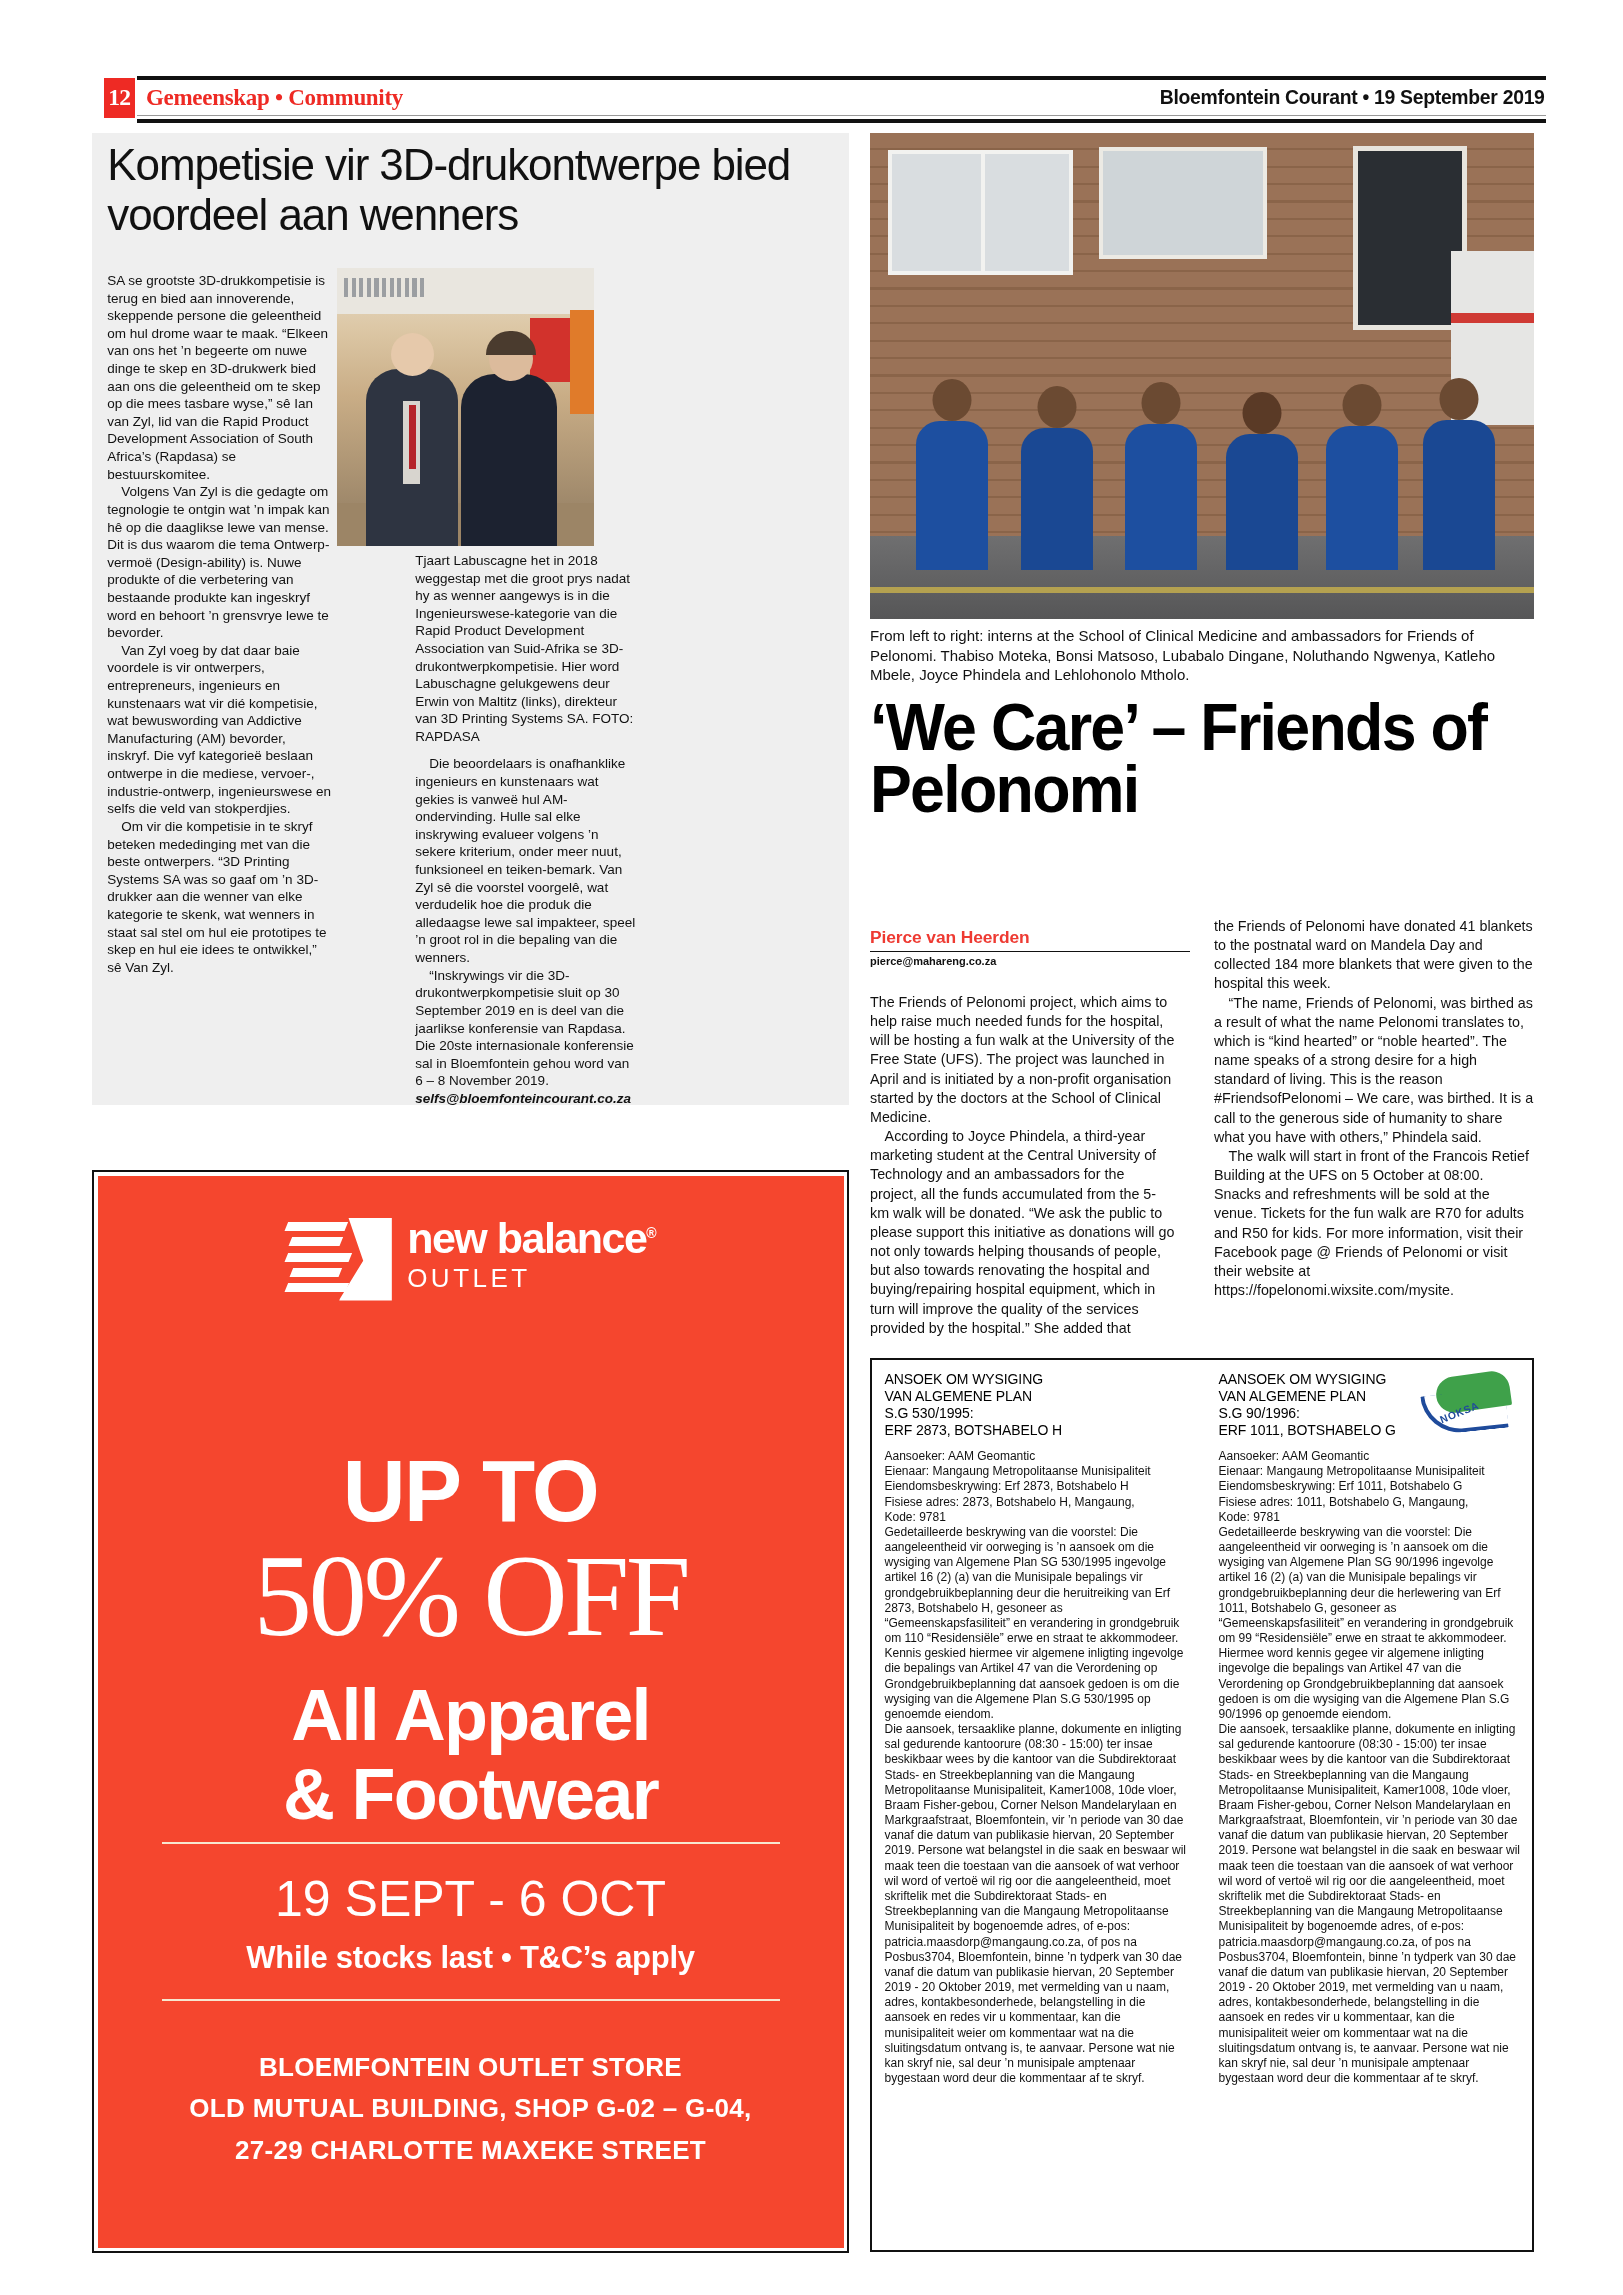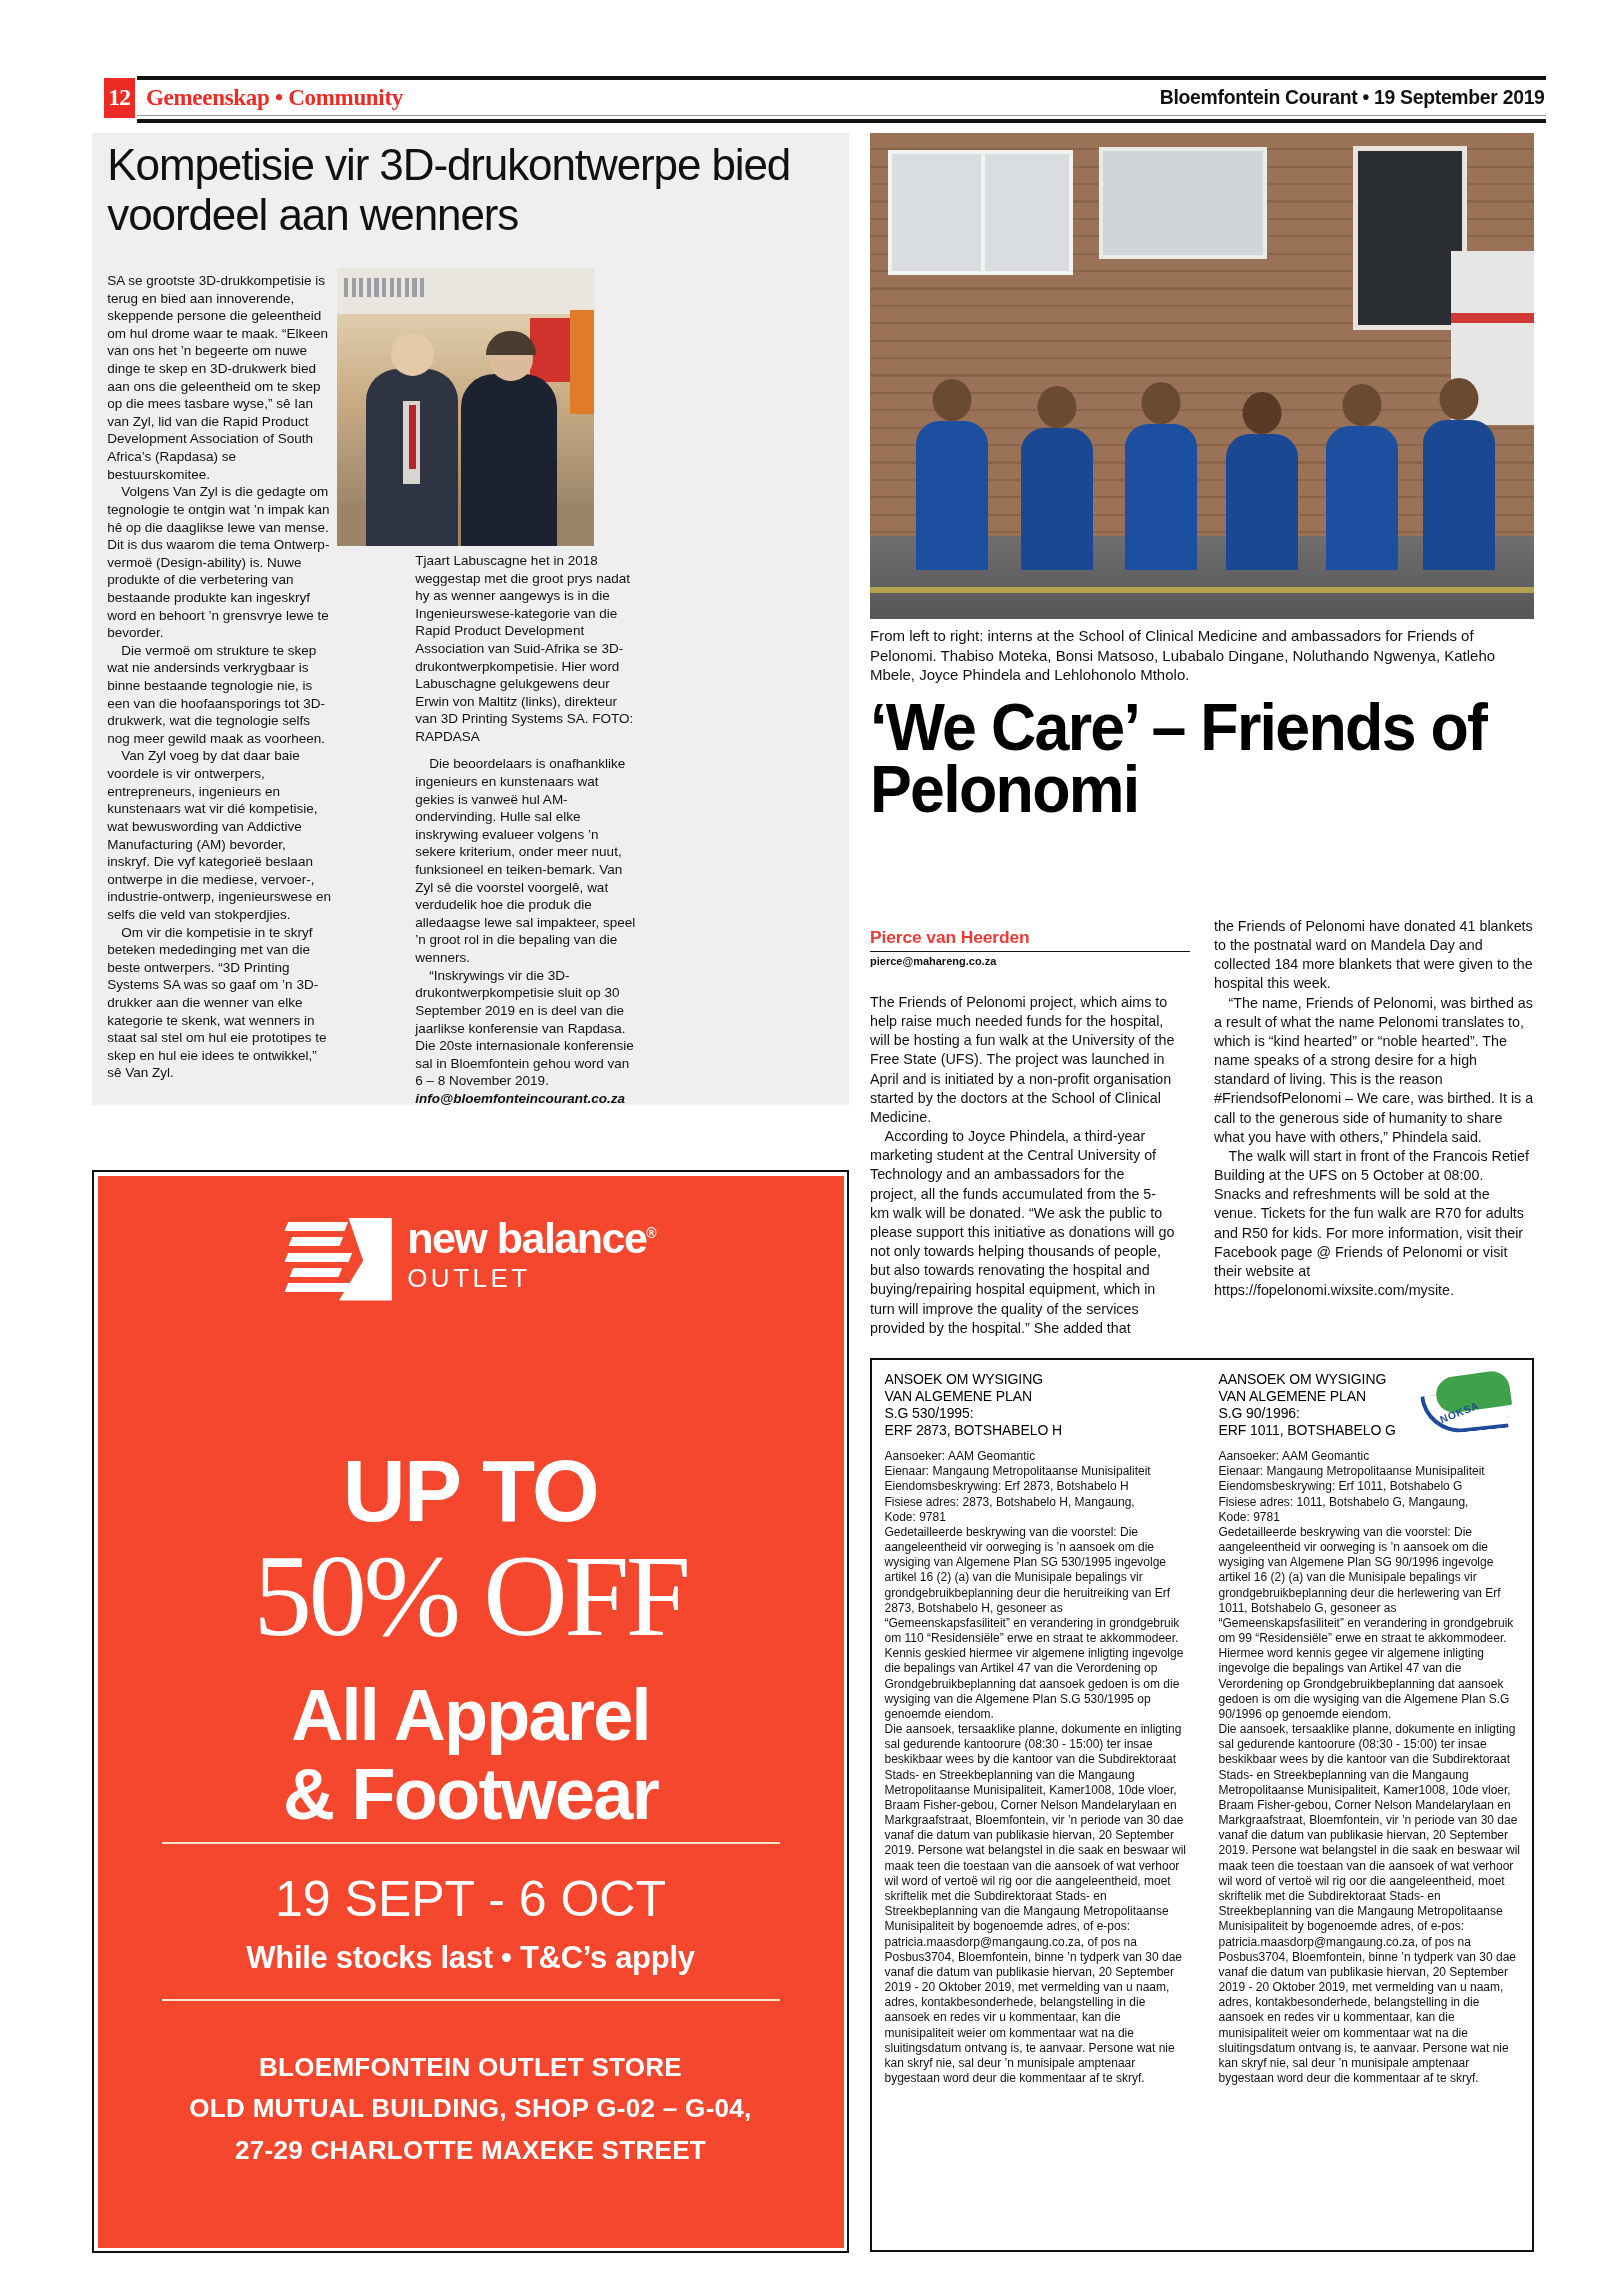--- a/index.html
+++ b/index.html
@@ -165,30 +165,29 @@
     <div class="mh-rule-bot"></div>
   </div>
 
   <div class="artA">
     <div class="artA-head">Kompetisie vir 3D-drukontwerpe bied voordeel aan wenners</div>
 
     <div class="artA-cols">
       <div class="colA1">
         <p class="lead">SA se grootste 3D-drukkompetisie is terug en bied aan innoverende, skeppende persone die geleentheid om hul drome waar te maak. “Elkeen van ons het ’n begeerte om nuwe dinge te skep en 3D-drukwerk bied aan ons die geleentheid om te skep op die mees tasbare wyse,” sê Ian van Zyl, lid van die Rapid Product Development Association of South Africa’s (Rapdasa) se bestuurskomitee.</p>
         <p class="ind">Volgens Van Zyl is die gedagte om tegnologie te ontgin wat ’n impak kan hê op die daaglikse lewe van mense. Dit is dus waarom die tema Ontwerp-vermoë (Design-ability) is. Nuwe produkte of die verbetering van bestaande produkte kan ingeskryf word en behoort ’n grensvrye lewe te bevorder.</p>
-        <p class="ind">Die vermoë om strukture te skep wat nie andersinds verkrygbaar is binne bestaande tegnologie nie, is een van die hoofaansporings tot 3D-drukwerk, wat die tegnologie selfs nog meer gewild maak as voorheen.</p>
         <p class="ind">Van Zyl voeg by dat daar baie voordele is vir ontwerpers, entrepreneurs, ingenieurs en kunstenaars wat vir dié kompetisie, wat bewuswording van Addictive Manufacturing (AM) bevorder, inskryf. Die vyf kategorieë beslaan ontwerpe in die mediese, vervoer-, industrie-ontwerp, ingenieurswese en selfs die veld van stokperdjies.</p>
         <p class="ind">Om vir die kompetisie in te skryf beteken mededinging met van die beste ontwerpers. “3D Printing Systems SA was so gaaf om ’n 3D-drukker aan die wenner van elke kategorie te skenk, wat wenners in staat sal stel om hul eie prototipes te skep en hul eie idees te ontwikkel,” sê Van Zyl.</p>
       </div>
       <div class="colA2">
         <div style="height:280px"></div>
         <p>Tjaart Labuscagne het in 2018 weggestap met die groot prys nadat hy as wenner aangewys is in die Ingenieurswese-kategorie van die Rapid Product Development Association van Suid-Afrika se 3D-drukontwerpkompetisie. Hier word Labuschagne gelukgewens deur Erwin von Maltitz (links), direkteur van 3D Printing Systems SA. FOTO: RAPDASA</p>
         <p class="ind" style="margin-top:9.7px">Die beoordelaars is onafhanklike ingenieurs en kunstenaars wat gekies is vanweë hul AM-ondervinding. Hulle sal elke inskrywing evalueer volgens ’n sekere kriterium, onder meer nuut, funksioneel en teiken-bemark. Van Zyl sê die voorstel voorgelê, wat verdudelik hoe die produk die alledaagse lewe sal impakteer, speel ’n groot rol in die bepaling van die wenners.</p>
         <p class="ind">“Inskrywings vir die 3D-drukontwerpkompetisie sluit op 30 September 2019 en is deel van die jaarlikse konferensie van Rapdasa. Die 20ste internasionale konferensie sal in Bloemfontein gehou word van 6 – 8 November 2019.</p>
-        <p class="email-line">info@bloemfonteincourant.co.za</p>
+        <p class="email-line">selfs@bloemfonteincourant.co.za</p>
       </div>
     </div>
 
     <div class="photoA">
       <div class="sky"></div>
       <div class="banner"></div>
       <div class="redbox"></div>
       <div class="orange"></div>
       <div class="floor"></div>
       <div class="man1">

